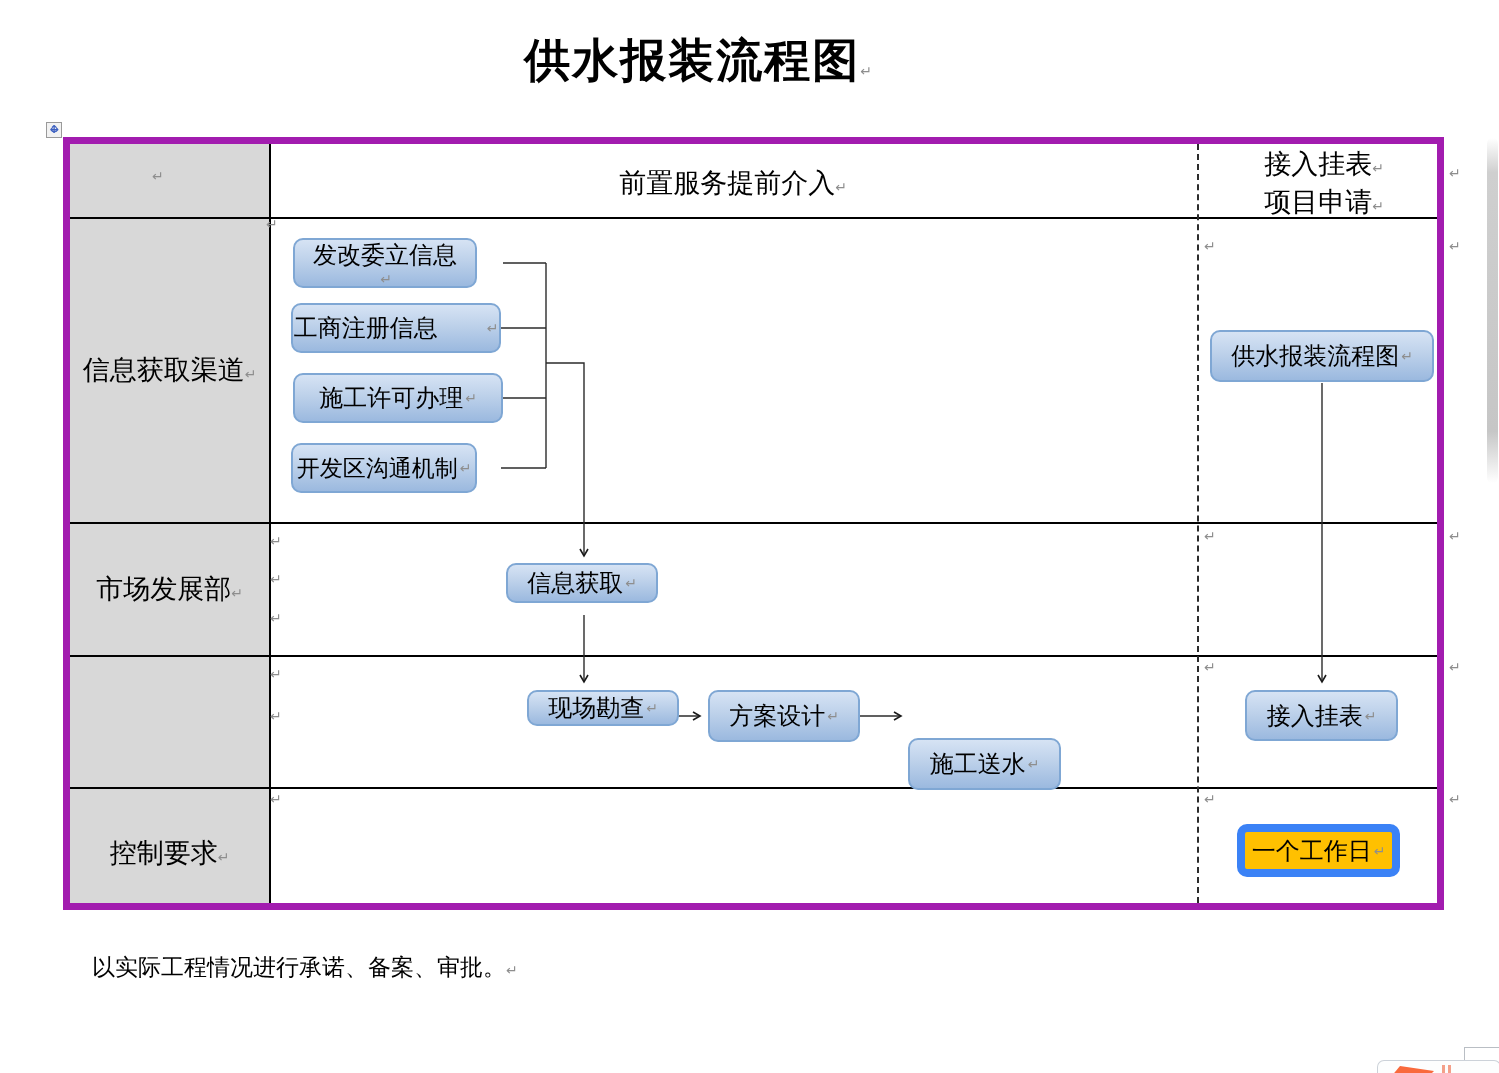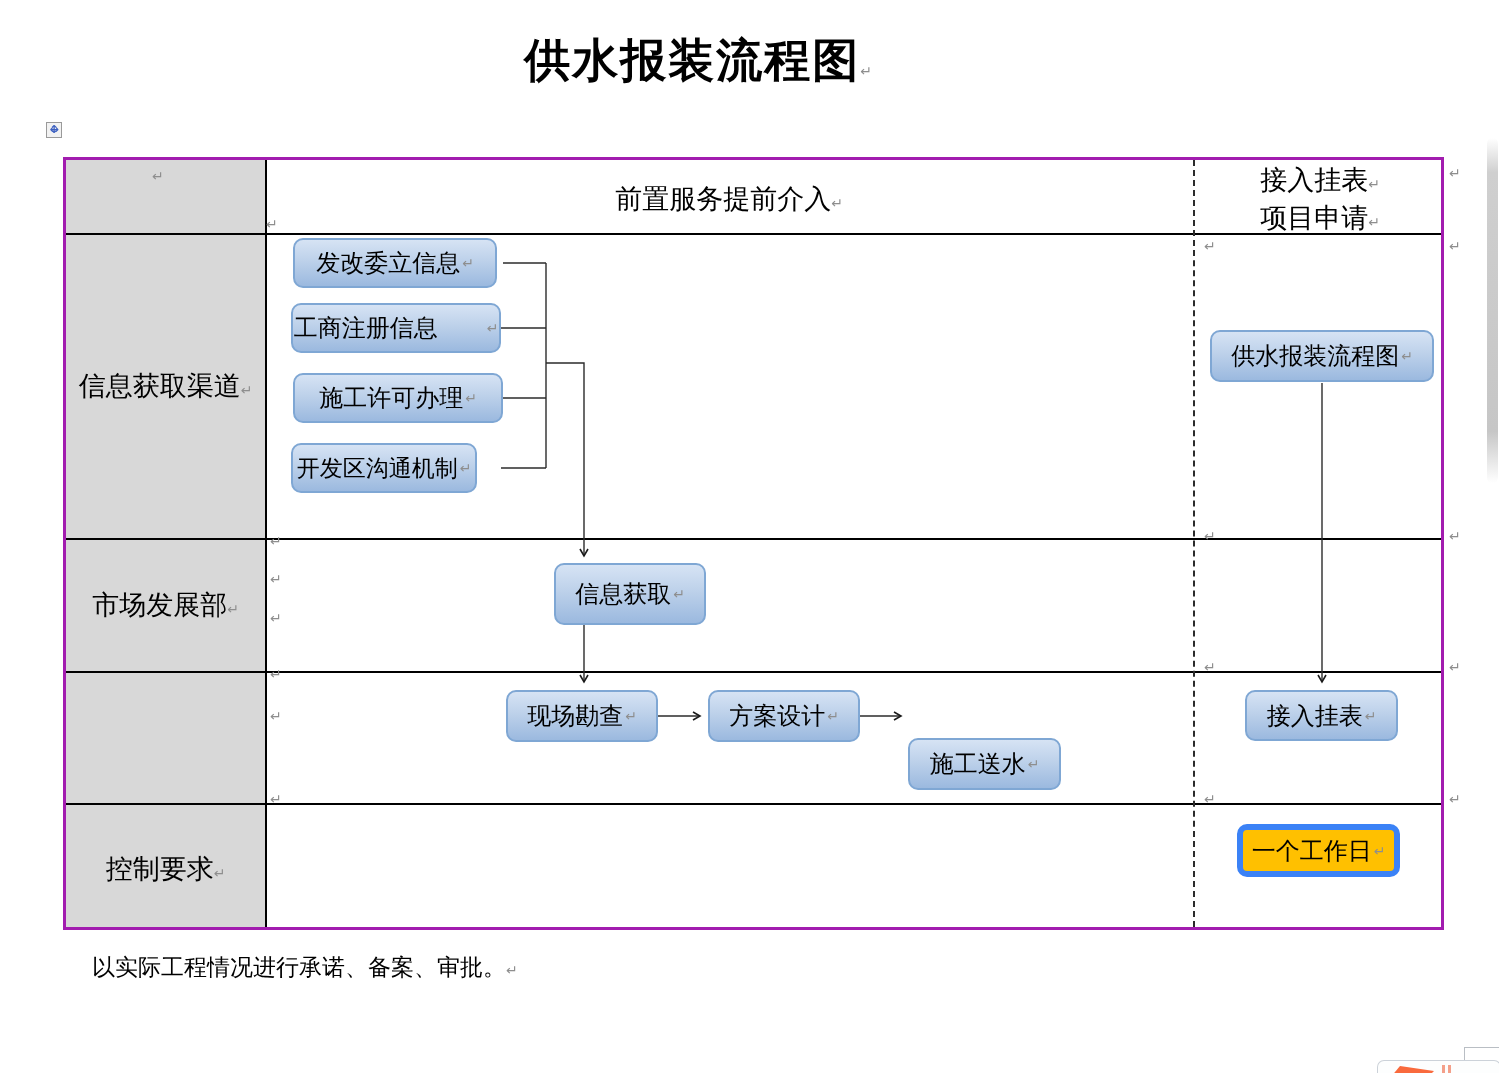--- a/index.html
+++ b/index.html
@@ -3,33 +3,33 @@
 <meta charset="utf-8">
 <style>
   html,body{margin:0;padding:0;background:#ffffff;}
   .page{position:relative;width:1499px;height:1073px;background:#ffffff;overflow:hidden;
         font-family:"Liberation Serif","DejaVu Serif",serif;color:#000;}
   .abs{position:absolute;}
   .title{left:2px;top:30px;width:1392px;text-align:center;font-size:46px;font-weight:bold;letter-spacing:2px;}
   .pilcrow{font-family:"DejaVu Sans",sans-serif;color:#8e8e8e;font-size:14px;font-weight:normal;letter-spacing:0;vertical-align:baseline;}
   .pil-abs{position:absolute;font-family:"DejaVu Sans",sans-serif;color:#8e8e8e;font-size:14px;}
   
-  .ftable{left:63px;top:137px;width:1381px;height:773px;border:3px solid #a21caf;box-sizing:border-box;background:#fff;margin-top:20px;}
+  .ftable{left:63px;top:137px;width:1381px;height:773px;border:7px solid #a21caf;box-sizing:border-box;background:#fff;}
   .label-col{position:absolute;left:0;top:0;width:199px;height:100%;background:#d8d8d8;}
   .hline{position:absolute;left:0;width:100%;height:2px;background:#000;}
   .vline-solid{position:absolute;top:0;left:199px;width:2px;height:100%;background:#000;}
   .vline-dashed{position:absolute;top:0;left:1127px;width:0;height:100%;border-left:2px dashed #2b2b2b;}
   .cellText{position:absolute;font-size:27px;line-height:34px;}
   .rowLabel{left:0;width:199px;text-align:center;}
   
   .node{position:absolute;box-sizing:border-box;border:2px solid #7fa7d4;border-radius:10px;
         background:linear-gradient(180deg,#d6e3f4 0%,#bdd1ea 45%,#9bb9df 100%);
         display:flex;align-items:center;justify-content:center;font-size:24px;color:#000;}
   .node .pilcrow{margin-left:2px;}
-  .node-orange{background:#ffc000;border:6px solid #3b82f6;}
+  .node-orange{background:#ffc000;border:8px solid #3b82f6;}
   
   .connectors{position:absolute;left:0;top:0;pointer-events:none;}
   
   .move-handle{left:46px;top:122px;width:16px;height:16px;border:1px solid #9a9a9a;background:#f2f2f2;box-sizing:border-box;}
   .move-handle span{position:absolute;left:0;top:0;width:14px;height:14px;line-height:14px;text-align:center;
         font-family:"DejaVu Sans",sans-serif;font-size:11px;color:#3b5fc0;font-weight:bold;}
   
   .footer{left:92px;top:950px;font-size:23px;line-height:36px;}
   
   .scroll-thumb{left:1487px;top:138px;width:11px;height:345px;border-radius:6px;
@@ -97,41 +97,41 @@
       <path d="M501,468 H546"></path>
       <path d="M546,263 V468"></path>
       <path d="M546,363 H584 V556" marker-end="url(#arr)"></path>
       <path d="M584,615 V682" marker-end="url(#arr)"></path>
       <path d="M658,716 H700" marker-end="url(#arr)"></path>
       <path d="M860,716 H901" marker-end="url(#arr)"></path>
       <path d="M1322,383 V682" marker-end="url(#arr)"></path>
     </g>
   </svg>
 
-  <div class="node" style="left:293px;top:238px;width:204px;height:50px;">
+  <div class="node" style="left:293px;top:238px;width:184px;height:50px;flex-direction:column;">
     <span>发改委立信息</span>
       <span class="pilcrow">↵</span>
   </div>
   <div class="node" style="left:291px;top:303px;width:210px;height:50px;gap:47px;">
     <span>工商注册信息</span>
       <span class="pilcrow">↵</span>
   </div>
   <div class="node" style="left:293px;top:373px;width:210px;height:50px;">
     <span>施工许可办理</span>
       <span class="pilcrow">↵</span>
   </div>
   <div class="node" style="left:291px;top:443px;width:186px;height:50px;font-size:23px;">
     <span>开发区沟通机制</span>
       <span class="pilcrow">↵</span>
   </div>
-  <div class="node" style="left:506px;top:563px;width:152px;height:62px;margin-left:48px;">
+  <div class="node" style="left:506px;top:563px;width:152px;height:40px;">
     <span>信息获取</span>
       <span class="pilcrow">↵</span>
   </div>
-  <div class="node" style="left:506px;top:690px;width:152px;height:52px;text-align:center;">
+  <div class="node" style="left:527px;top:690px;width:152px;height:36px;text-align:center;">
     <span>现场勘查</span>
       <span class="pilcrow">↵</span>
   </div>
   <div class="node" style="left:708px;top:690px;width:152px;height:52px;">
     <span>方案设计</span>
       <span class="pilcrow">↵</span>
   </div>
   <div class="node" style="left:908px;top:690px;width:153px;height:52px;margin-top:48px;">
     <span>施工送水</span>
       <span class="pilcrow">↵</span>

